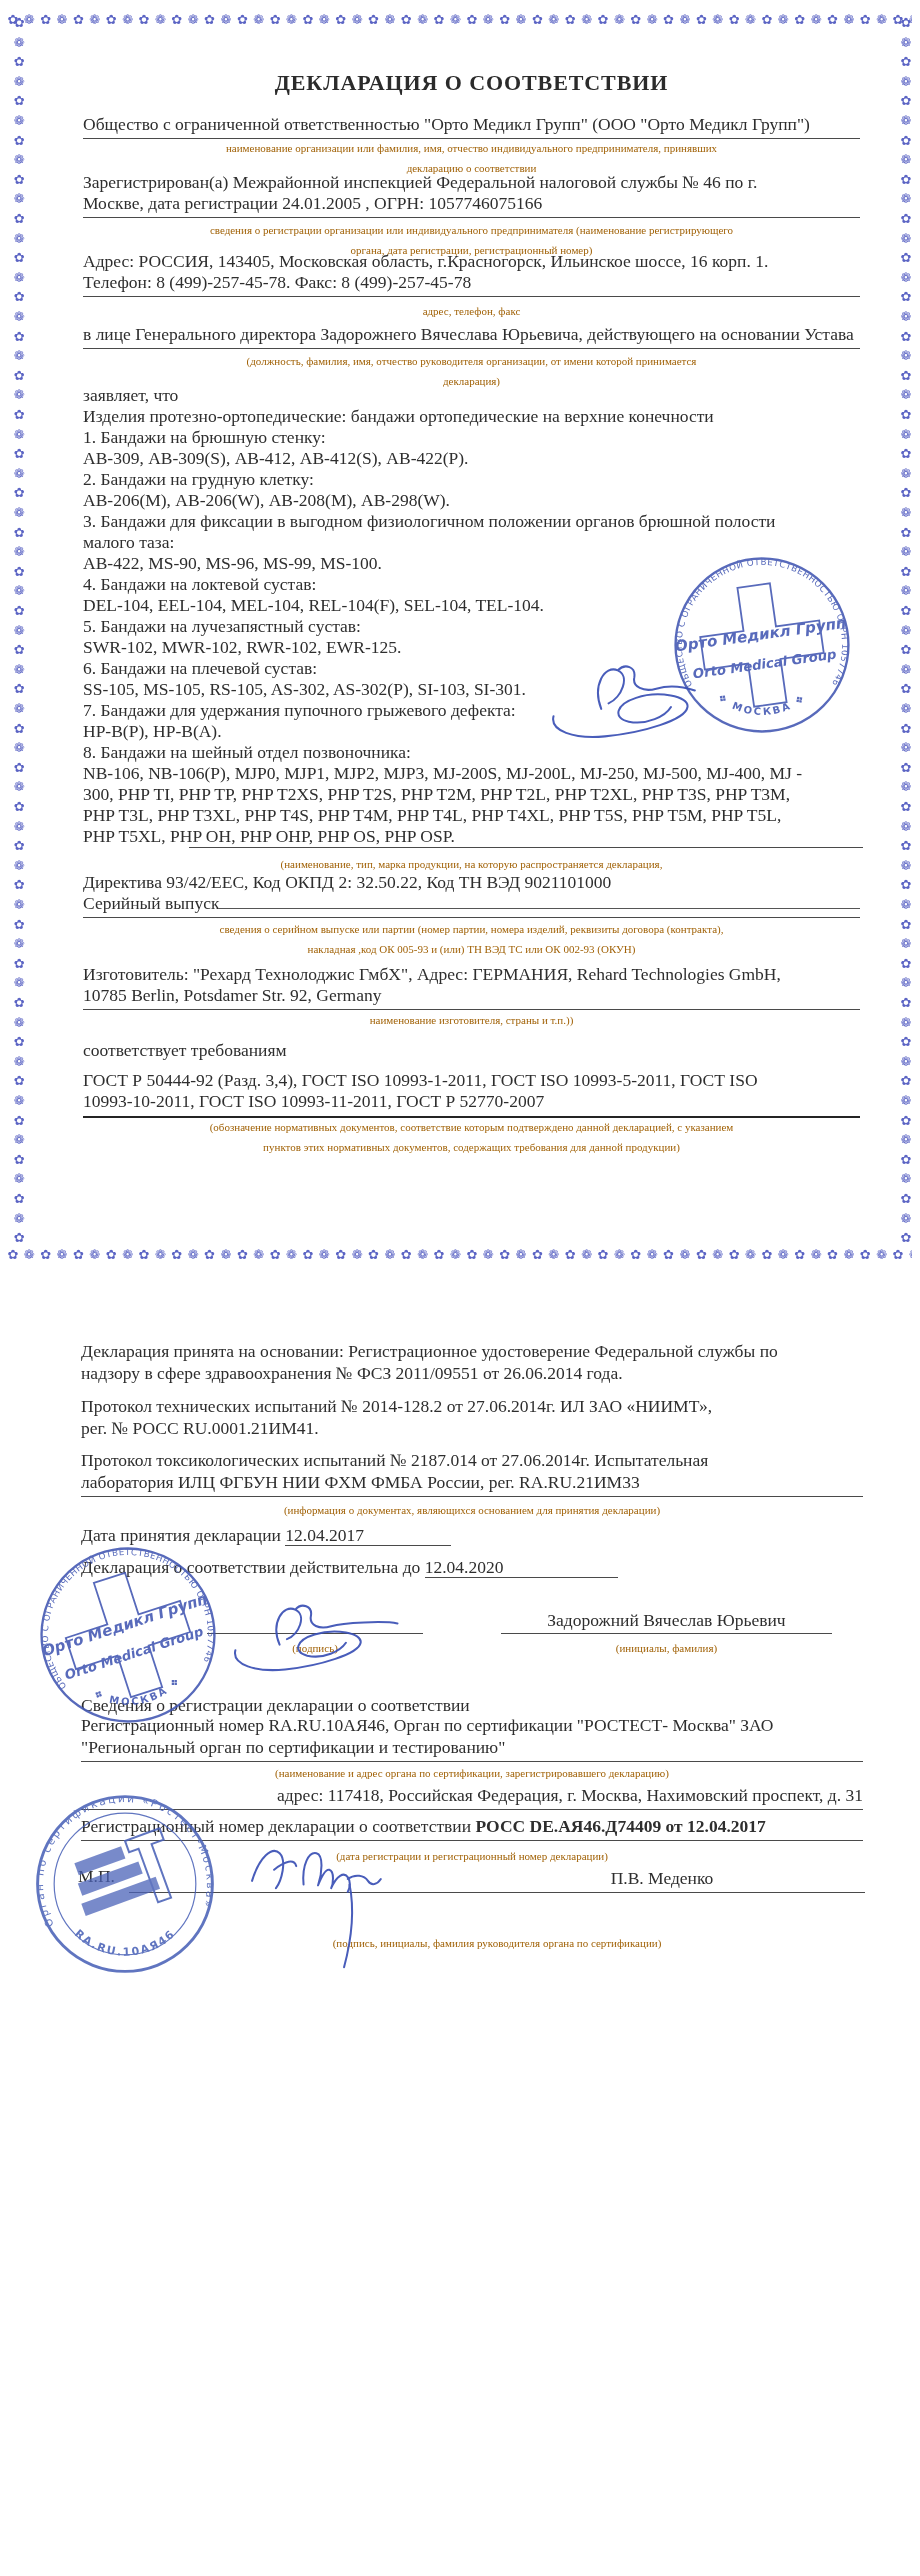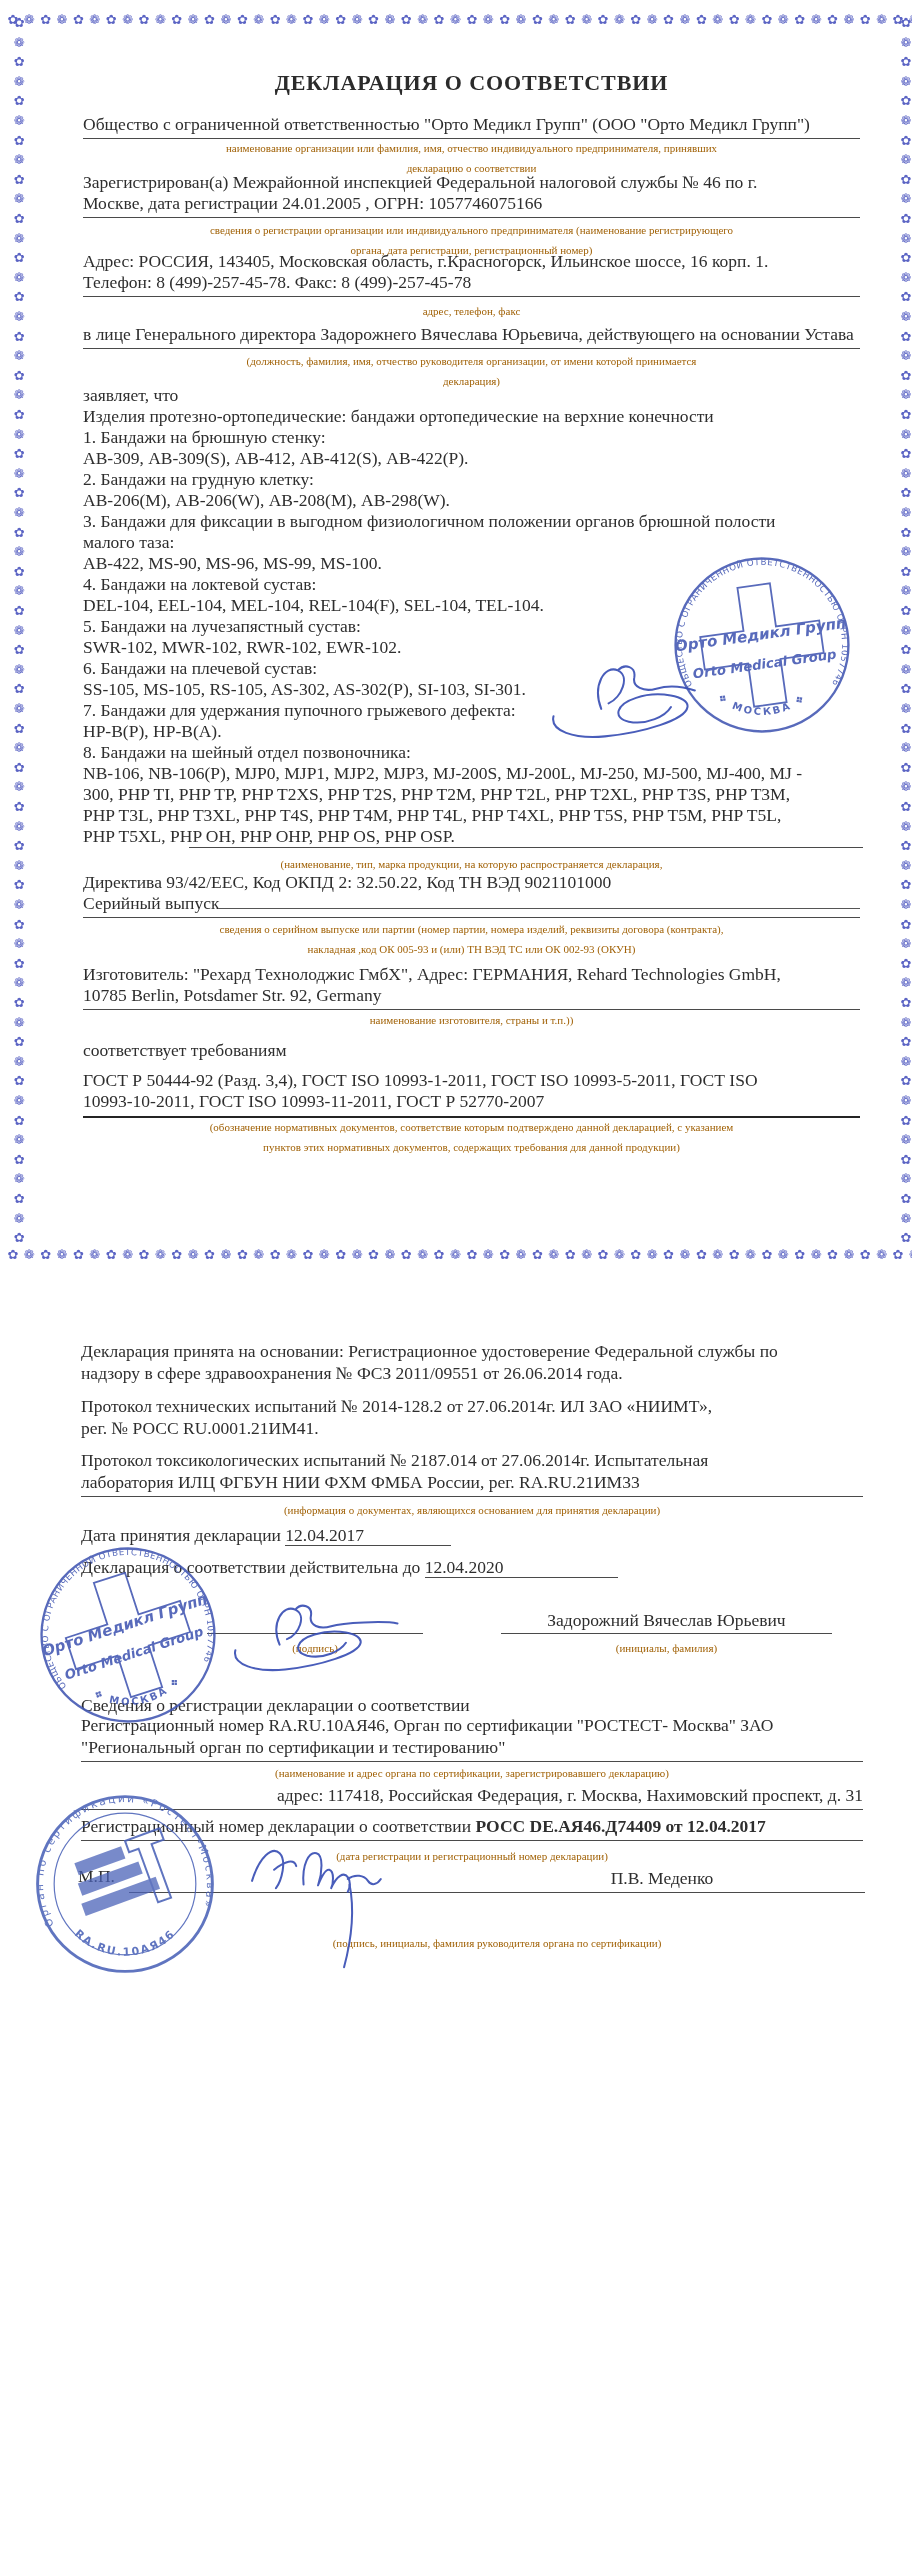--- a/index.html
+++ b/index.html
@@ -82,21 +82,21 @@
         <p class="ln main"><span>1. Бандажи на брюшную стенку:</span></p>
         <p class="ln main"><span>АВ-309, АВ-309(S), АВ-412, АВ-412(S), АВ-422(Р).</span></p>
         <p class="ln main"><span>2. Бандажи на грудную клетку:</span></p>
         <p class="ln main"><span>АВ-206(М), АВ-206(W), АВ-208(М), АВ-298(W).</span></p>
         <p class="ln main"><span>3. Бандажи для фиксации в выгодном физиологичном положении органов брюшной полости</span></p>
         <p class="ln main"><span>малого таза:</span></p>
         <p class="ln main"><span>АВ-422, MS-90, MS-96, MS-99, MS-100.</span></p>
         <p class="ln main"><span>4. Бандажи на локтевой сустав:</span></p>
         <p class="ln main"><span>DEL-104, EEL-104, MEL-104, REL-104(F), SEL-104, TEL-104.</span></p>
         <p class="ln main"><span>5. Бандажи на лучезапястный сустав:</span></p>
-        <p class="ln main"><span>SWR-102, MWR-102, RWR-102, EWR-102.</span></p>
+        <p class="ln main"><span>SWR-102, MWR-102, RWR-102, EWR-125.</span></p>
         <p class="ln main"><span>6. Бандажи на плечевой сустав:</span></p>
         <p class="ln main"><span>SS-105, MS-105, RS-105, AS-302, AS-302(P), SI-103, SI-301.</span></p>
         <p class="ln main"><span>7.  Бандажи для удержания пупочного грыжевого дефекта:</span></p>
         <p class="ln main"><span>HP-B(P), HP-B(A).</span></p>
         <p class="ln main"><span>8. Бандажи на шейный отдел позвоночника:</span></p>
         <p class="ln main"><span>NB-106, NB-106(P), MJP0, MJP1, MJP2, MJP3, MJ-200S, MJ-200L, MJ-250, MJ-500, MJ-400, MJ -</span></p>
         <p class="ln main"><span>300, PHP TI, PHP TP, PHP T2XS, PHP T2S, PHP T2M, PHP T2L, PHP T2XL, PHP T3S, PHP T3M,</span></p>
         <p class="ln main"><span>PHP T3L, PHP T3XL, PHP T4S, PHP T4M, PHP T4L, PHP T4XL, PHP T5S, PHP T5M, PHP T5L,</span></p>
         <p class="ln main"><span>PHP T5XL, PHP OH, PHP OHP, PHP OS, PHP OSP.</span></p>
       </div>

